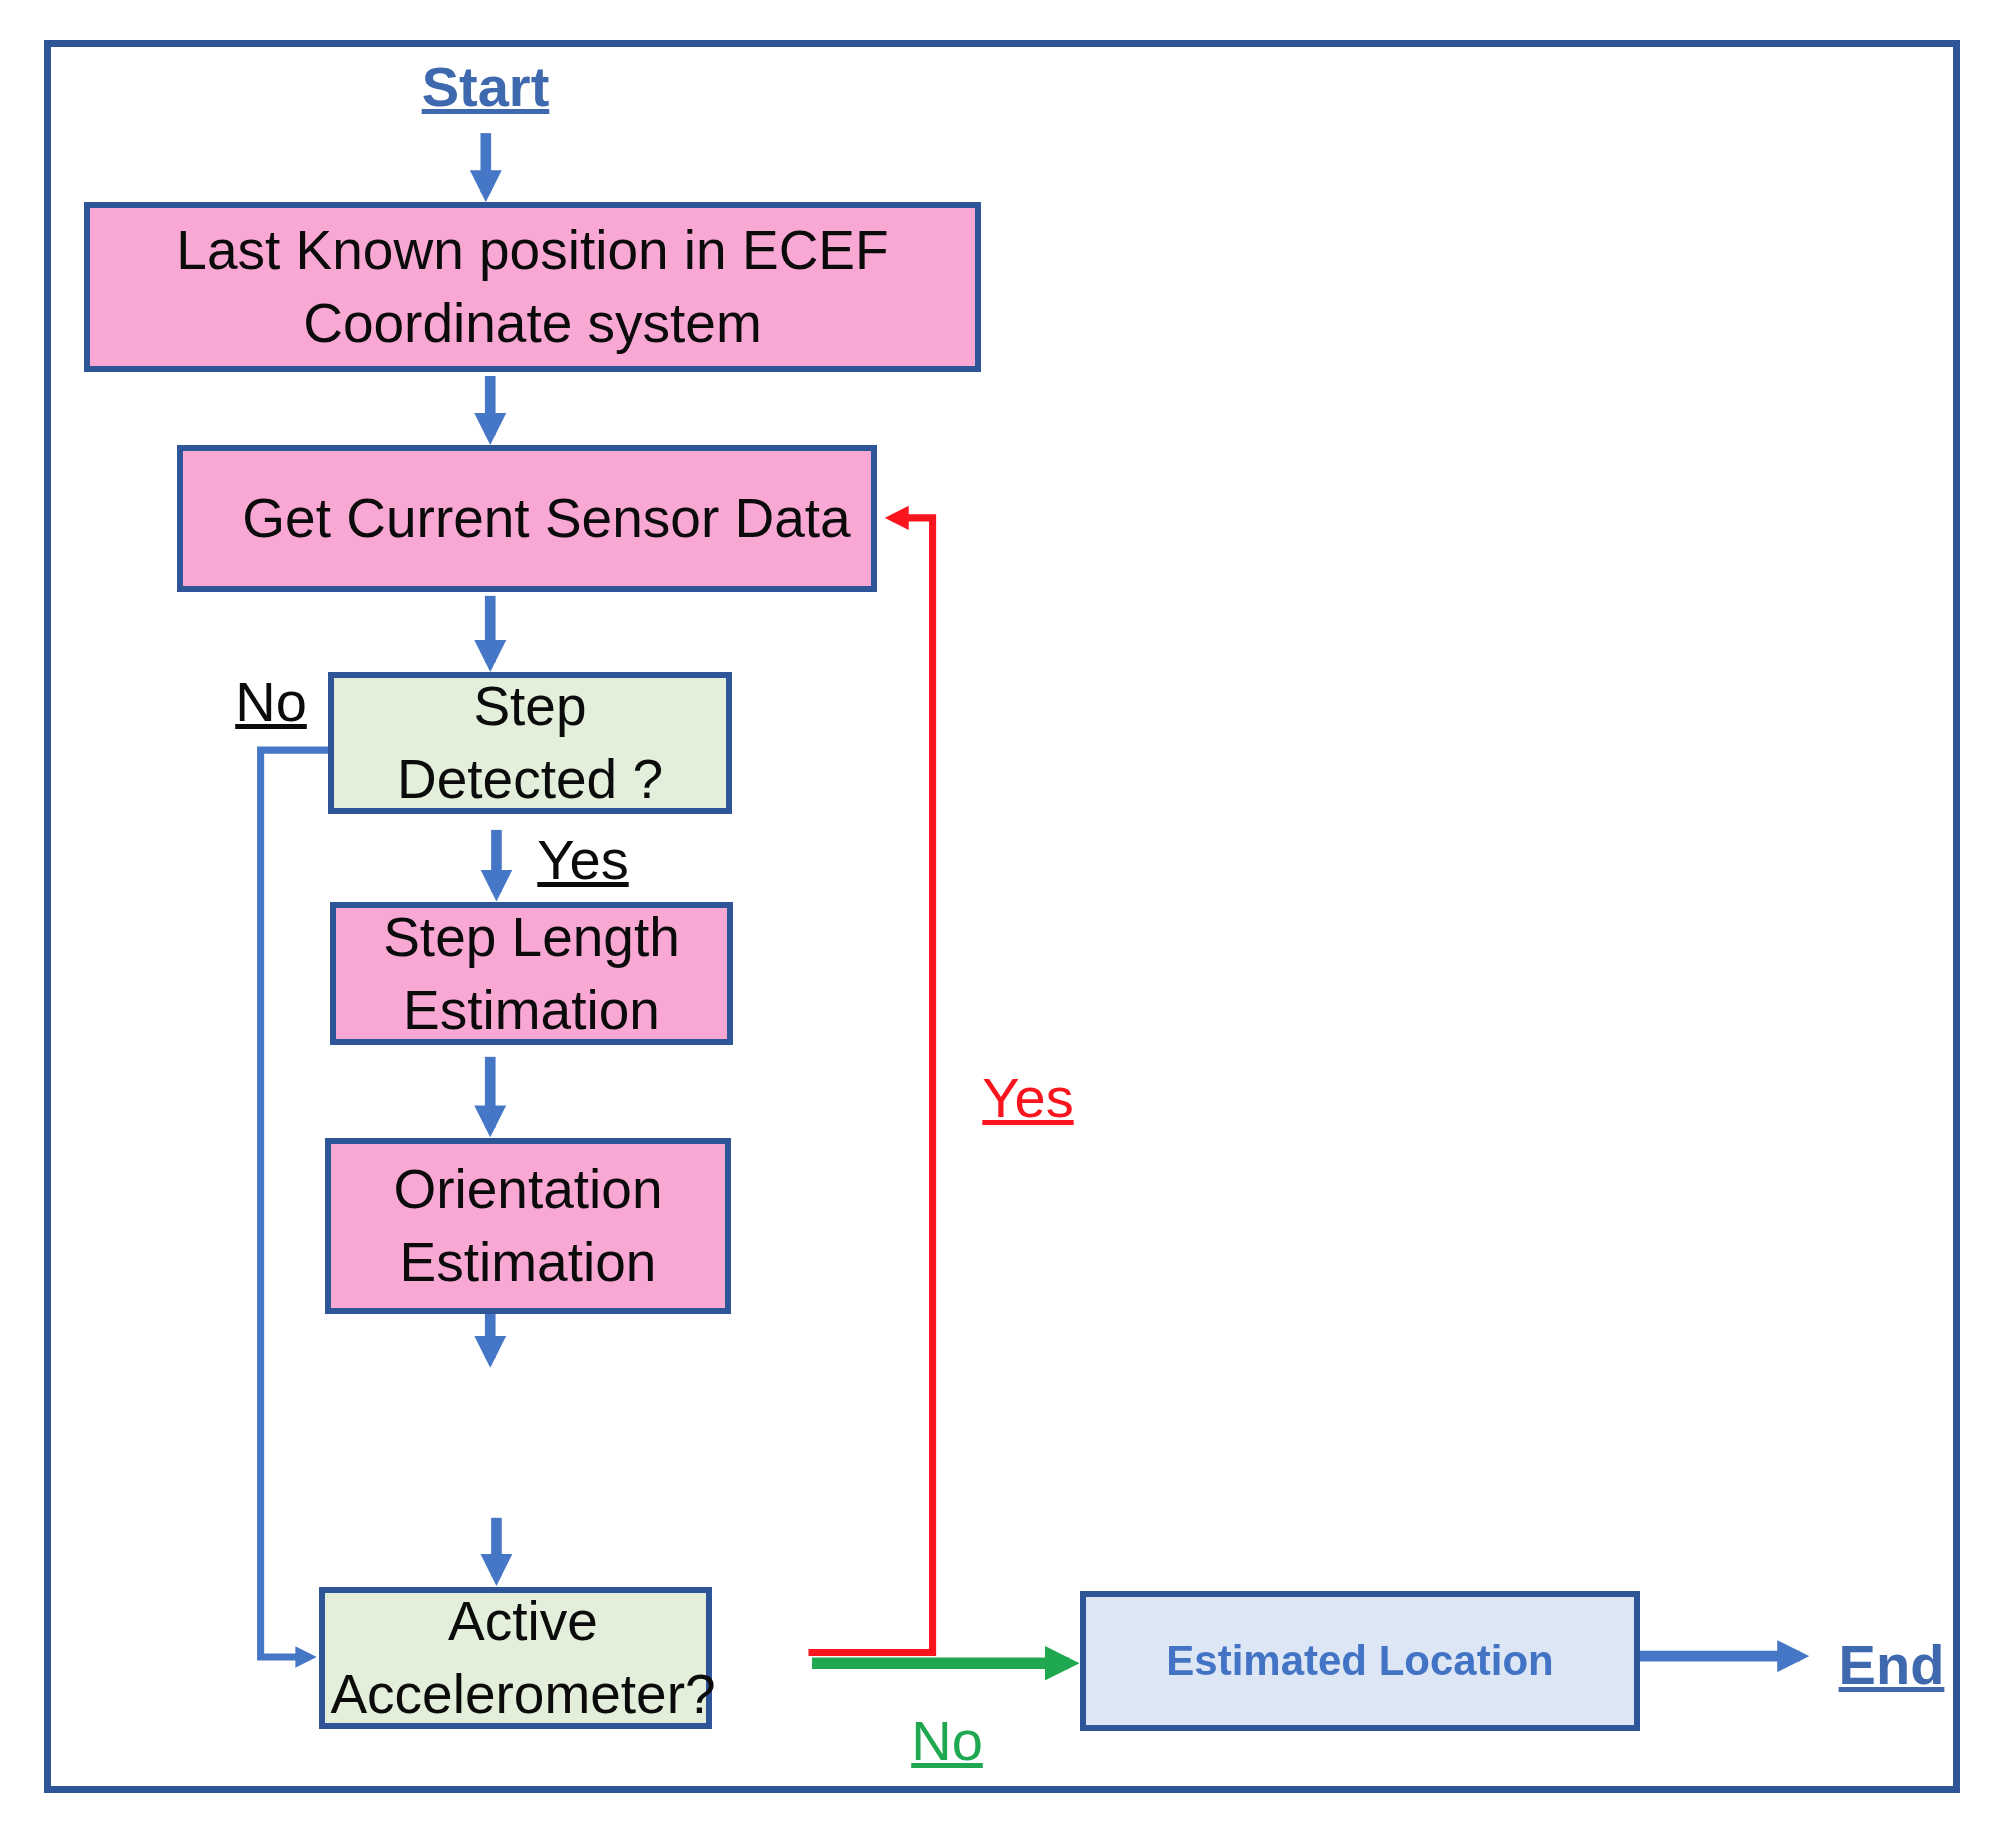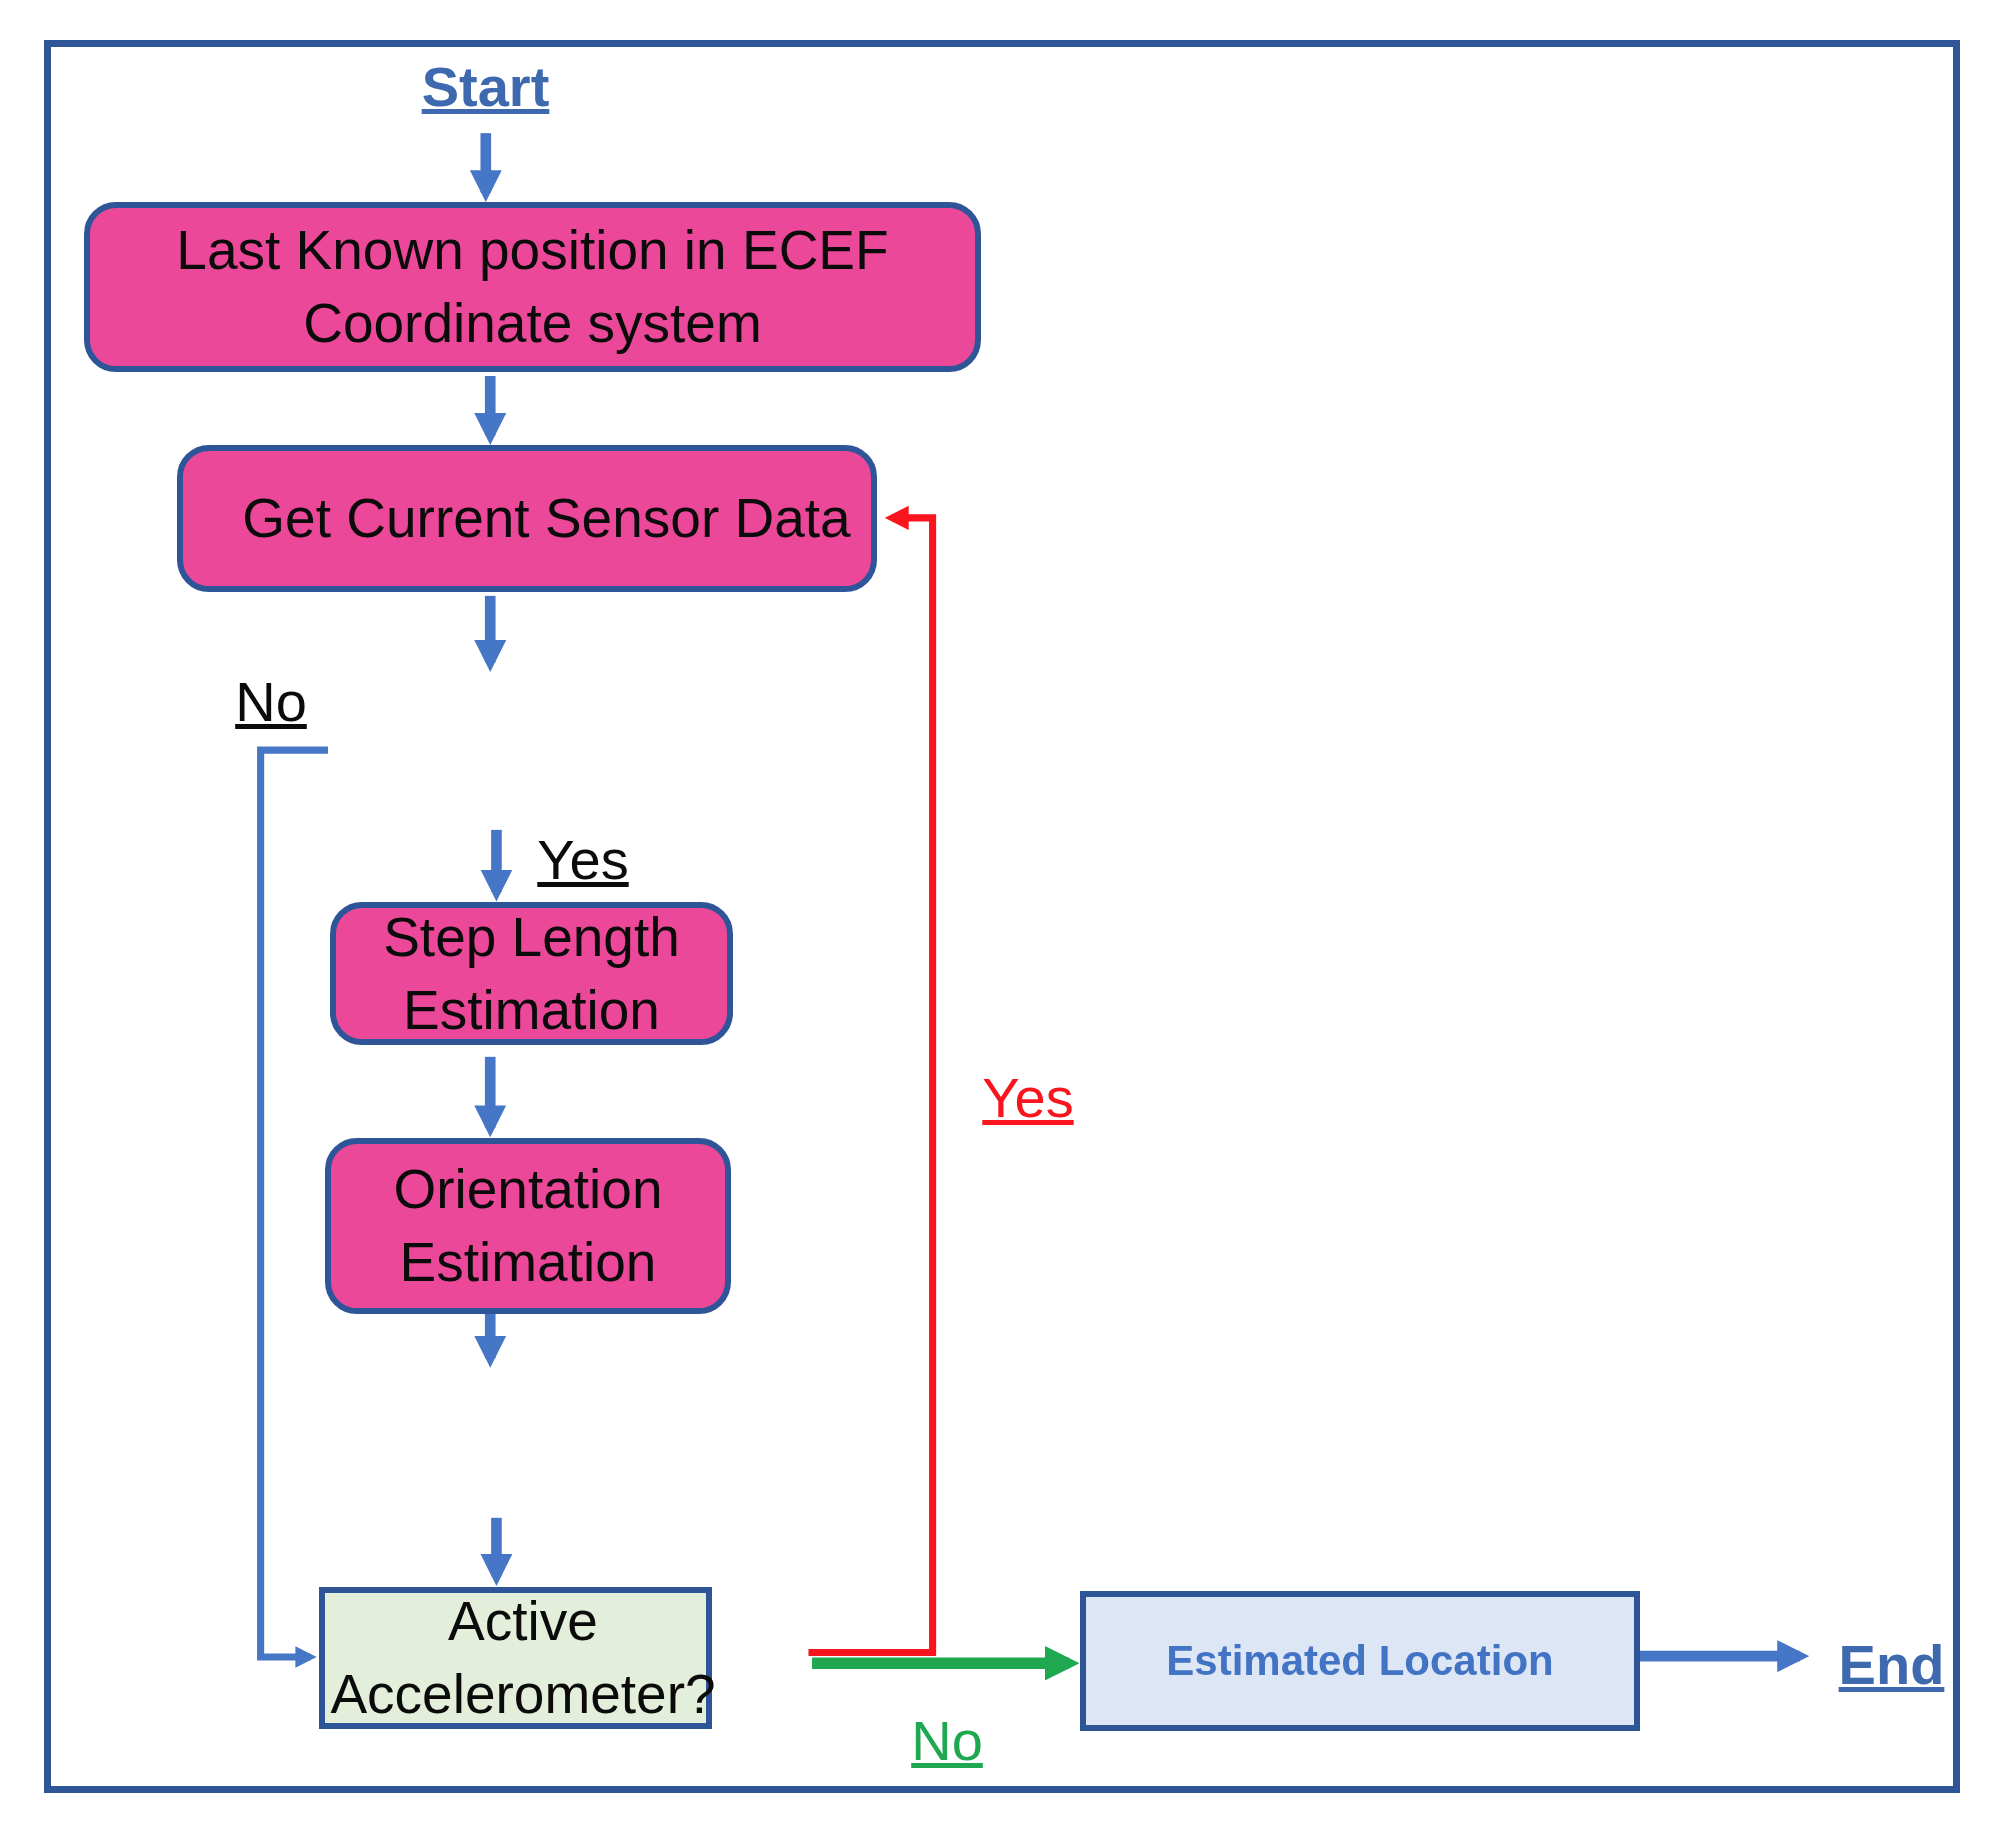--- a/index.html
+++ b/index.html
@@ -22,21 +22,21 @@
     position:absolute;
     display:flex;align-items:center;justify-content:center;
     text-align:center;
     box-sizing:border-box;
     border:6.2px solid #2e5597;
     font-size:55px;
     line-height:1.32;
     color:#0b0b0b;
     white-space:pre-line;
   }
-  .fill-gray{background:#ec4899;border-radius:32px;}
+  .fill-gray{background:#f9a8d4;}
   .fill-green{background:#e3efdb;}
   .fill-blue{background:#dce6f4;color:#4373c4;font-weight:700;font-size:42px;}
   .lbl{
     position:absolute;
     display:flex;align-items:center;justify-content:center;
     text-align:center;
     font-size:56px;
     color:#0b0b0b;
     white-space:nowrap;
     text-decoration:underline;
@@ -92,20 +92,22 @@
 
   <div class="lbl lbl-green" style="left:894px;top:1709px;width:106px;height:62px;">No</div>
 
   <div class="lbl lbl-blue" style="left:1825px;top:1631px;width:133px;height:66px;">End</div>
 
   <div class="node fill-gray" style="left:84px;top:202px;width:897px;height:170px;">Last Known position in ECEF
 Coordinate system</div>
 
   <div class="node fill-gray" style="left:177px;top:445px;width:700px;height:147px;padding-left:39px;">Get Current Sensor Data</div>
 
+  <div class="node fill-green" style="left:328px;top:672px;width:404px;height:142px;">Step
+Detected ?</div>
 
   <div class="node fill-gray" style="left:330px;top:902px;width:403px;height:143px;">Step Length
 Estimation</div>
 
   <div class="node fill-gray" style="left:325px;top:1138px;width:406px;height:176px;">Orientation
 Estimation</div>
 
 
   <div class="node fill-green" style="left:319px;top:1587px;width:393px;height:142px;padding-left:15px;">Active
 Accelerometer?</div>

